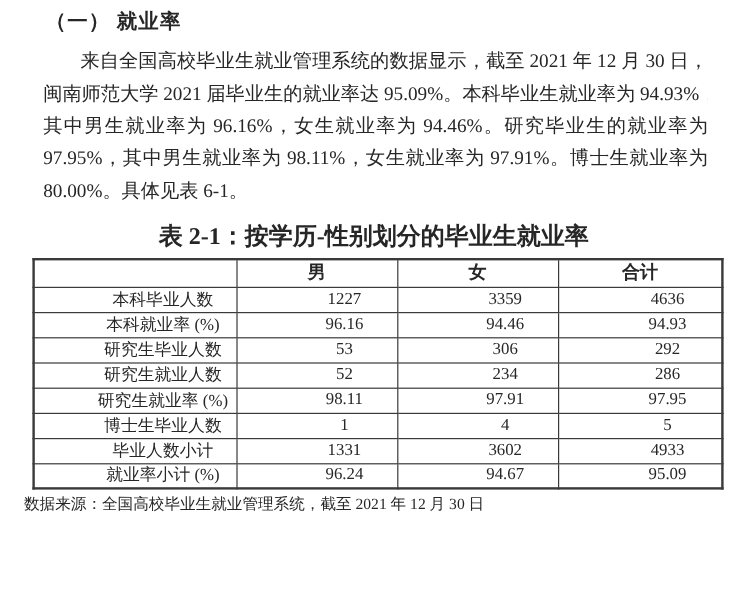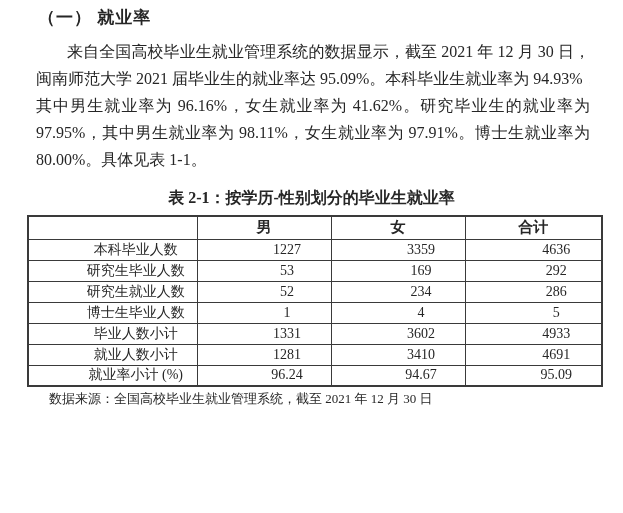--- a/index.html
+++ b/index.html
@@ -30,21 +30,21 @@
     text-align: justify;
     text-align-last: justify;
     overflow: hidden;
   }
   .para-line.first { padding-left: 31px; }
   .para-line.last  { text-align-last: left; }
 
   .table-title {
     margin-top: 14px;
     text-align: center;
-    font-size: 16px;
+    font-size: 20px;
     font-weight: bold;
     line-height: 21px;
   }
 
   table.stats {
     margin: 7px 0 0 27px;
     width: 574px;
     border-collapse: collapse;
     table-layout: fixed;
     border: 2px solid #3a3a3a;
@@ -59,38 +59,38 @@
     white-space: nowrap;
   }
   table.stats col.c-label { width: 169px; }
   table.stats col.c-male  { width: 134px; }
   table.stats col.c-female{ width: 134px; }
   table.stats col.c-total { width: 137px; }
   table.stats thead th { height: 23px; font-size: 15px; font-weight: bold; }
   table.stats tbody td { height: 21px; padding-left: 48px; }
 
   .source-note {
-    margin: 4px 0 0 49px;
+    margin: 4px 0 0 20px;
     font-size: 13px;
     line-height: 16px;
   }
 </style>
 </head>
 <body>
 
 <div class="page">
 
   <div class="heading">（一） 就业率</div>
 
   <div class="paragraph">
       <div class="para-line first">来自全国高校毕业生就业管理系统的数据显示，截至 2021 年 12 月 30 日，</div>
       <div class="para-line">闽南师范大学 2021 届毕业生的就业率达 95.09%。本科毕业生就业率为 94.93%，</div>
-      <div class="para-line">其中男生就业率为 96.16%，女生就业率为 41.62%。研究毕业生的就业率为</div>
+      <div class="para-line">其中男生就业率为 96.16%，女生就业率为 94.46%。研究毕业生的就业率为</div>
       <div class="para-line">97.95%，其中男生就业率为 98.11%，女生就业率为 97.91%。博士生就业率为</div>
-      <div class="para-line last">80.00%。具体见表 1-1。</div>
+      <div class="para-line last">80.00%。具体见表 6-1。</div>
     </div>
 
   <div class="table-title">表 2-1：按学历-性别划分的毕业生就业率</div>
 
   <table class="stats">
     <colgroup>
       <col class="c-label">
         <col class="c-male">
         <col class="c-female">
         <col class="c-total">
@@ -104,48 +104,54 @@
       </tr>
     </thead>
     <tbody>
         <tr>
           <td>本科毕业人数</td>
           <td>1227</td>
           <td>3359</td>
           <td>4636</td>
         </tr>
         <tr>
+          <td>本科就业率 (%)</td>
+          <td>96.16</td>
+          <td>94.46</td>
+          <td>94.93</td>
+        </tr>
+        <tr>
           <td>研究生毕业人数</td>
           <td>53</td>
-          <td>169</td>
+          <td>306</td>
           <td>292</td>
         </tr>
         <tr>
           <td>研究生就业人数</td>
           <td>52</td>
           <td>234</td>
           <td>286</td>
+        </tr>
+        <tr>
+          <td>研究生就业率 (%)</td>
+          <td>98.11</td>
+          <td>97.91</td>
+          <td>97.95</td>
         </tr>
         <tr>
           <td>博士生毕业人数</td>
           <td>1</td>
           <td>4</td>
           <td>5</td>
         </tr>
         <tr>
           <td>毕业人数小计</td>
           <td>1331</td>
           <td>3602</td>
           <td>4933</td>
-        </tr>
-        <tr>
-          <td>就业人数小计</td>
-          <td>1281</td>
-          <td>3410</td>
-          <td>4691</td>
         </tr>
         <tr>
           <td>就业率小计 (%)</td>
           <td>96.24</td>
           <td>94.67</td>
           <td>95.09</td>
         </tr>
       </tbody>
   </table>
 

